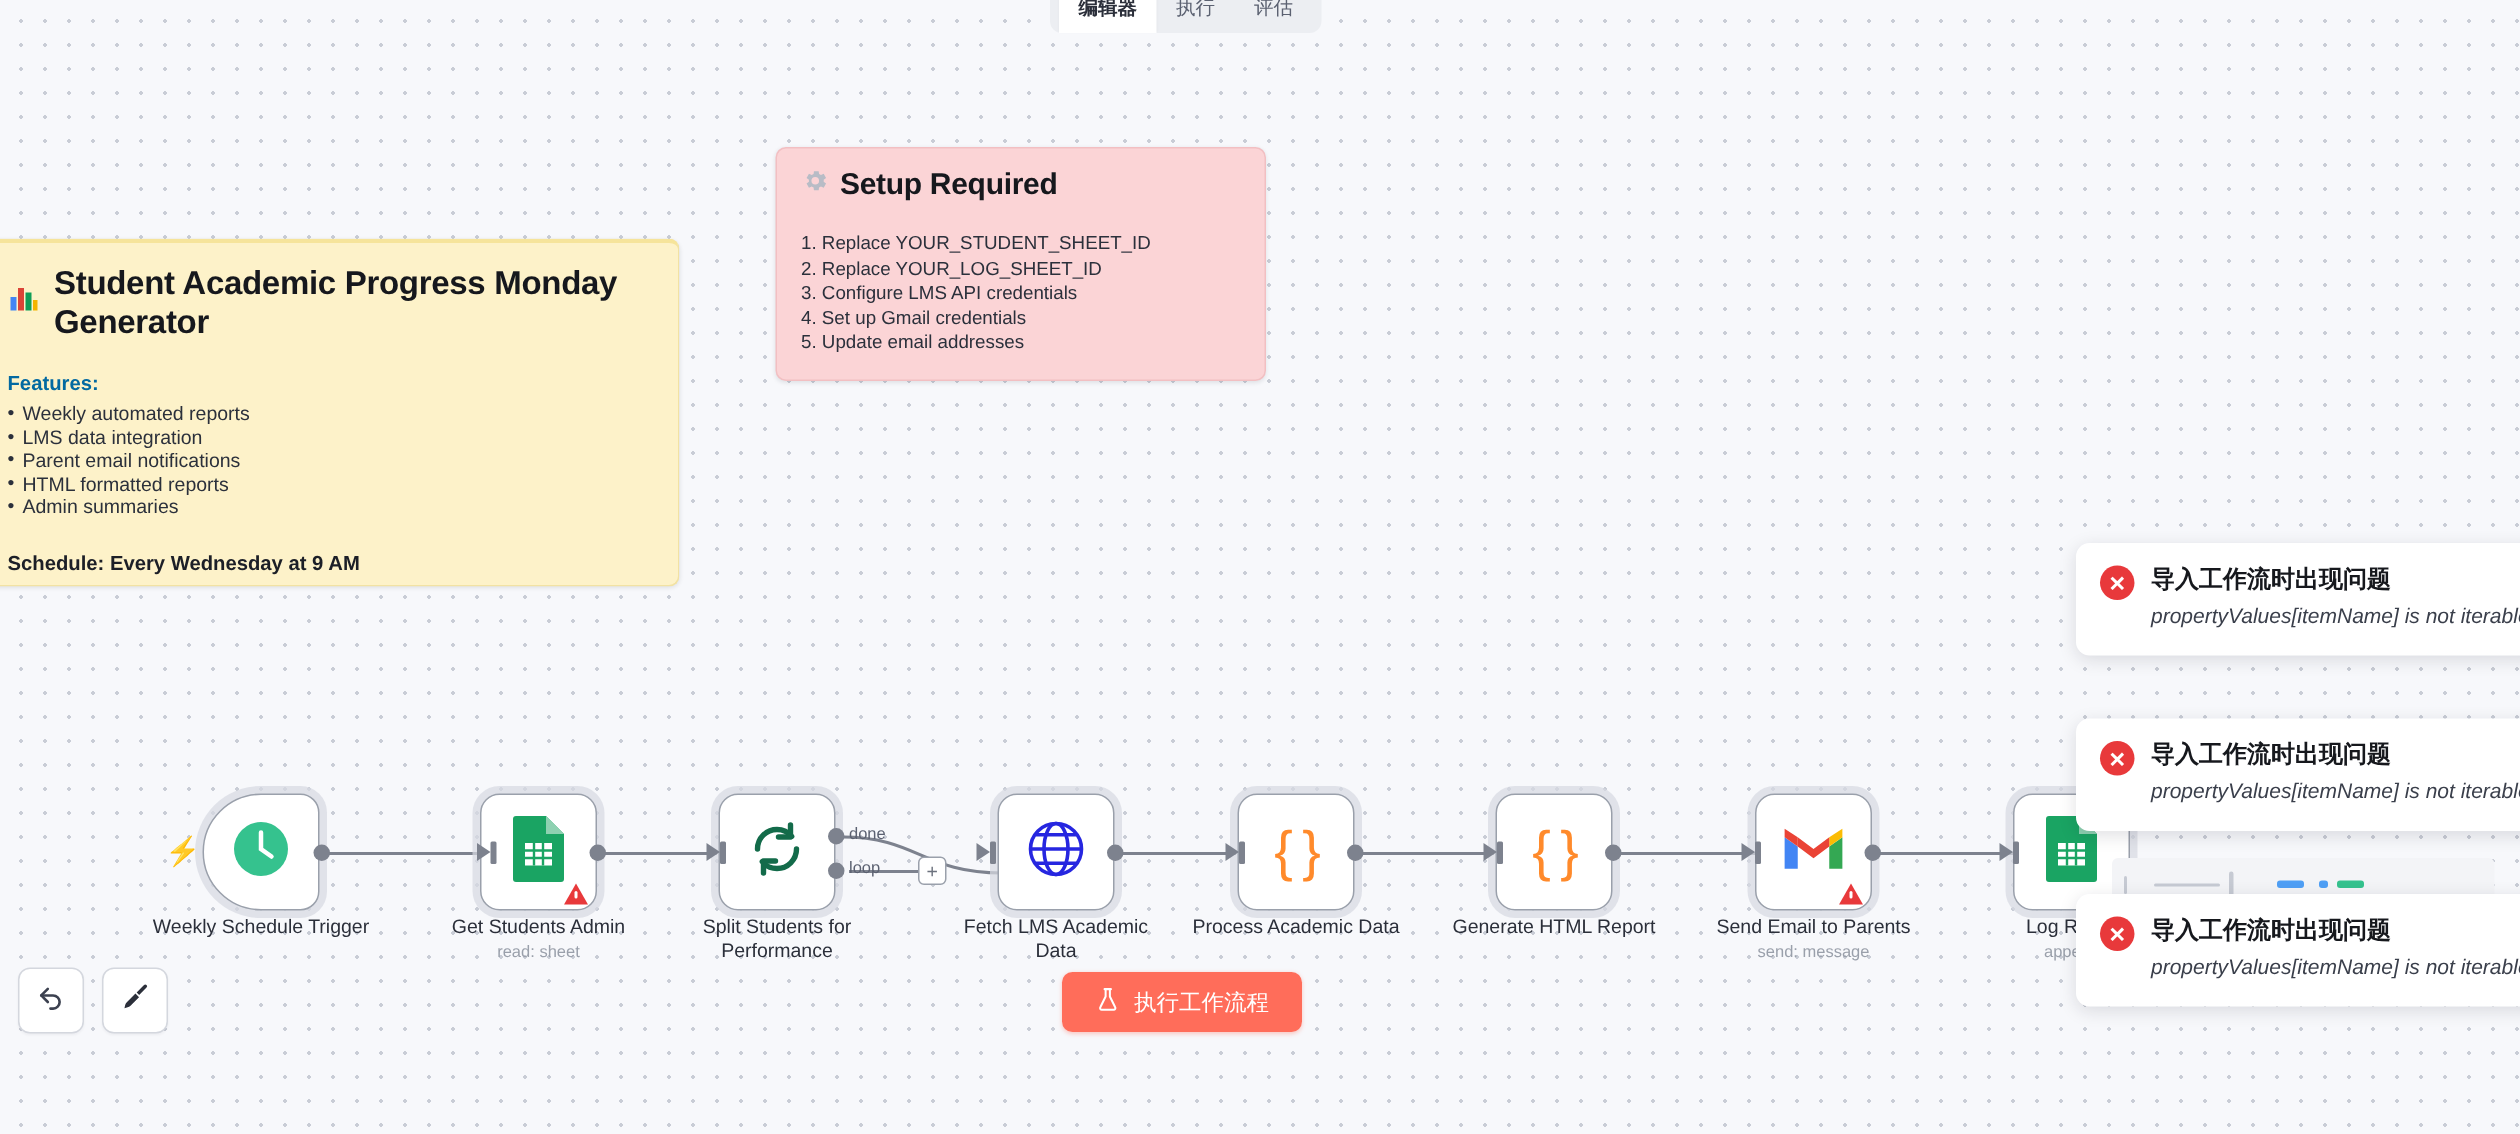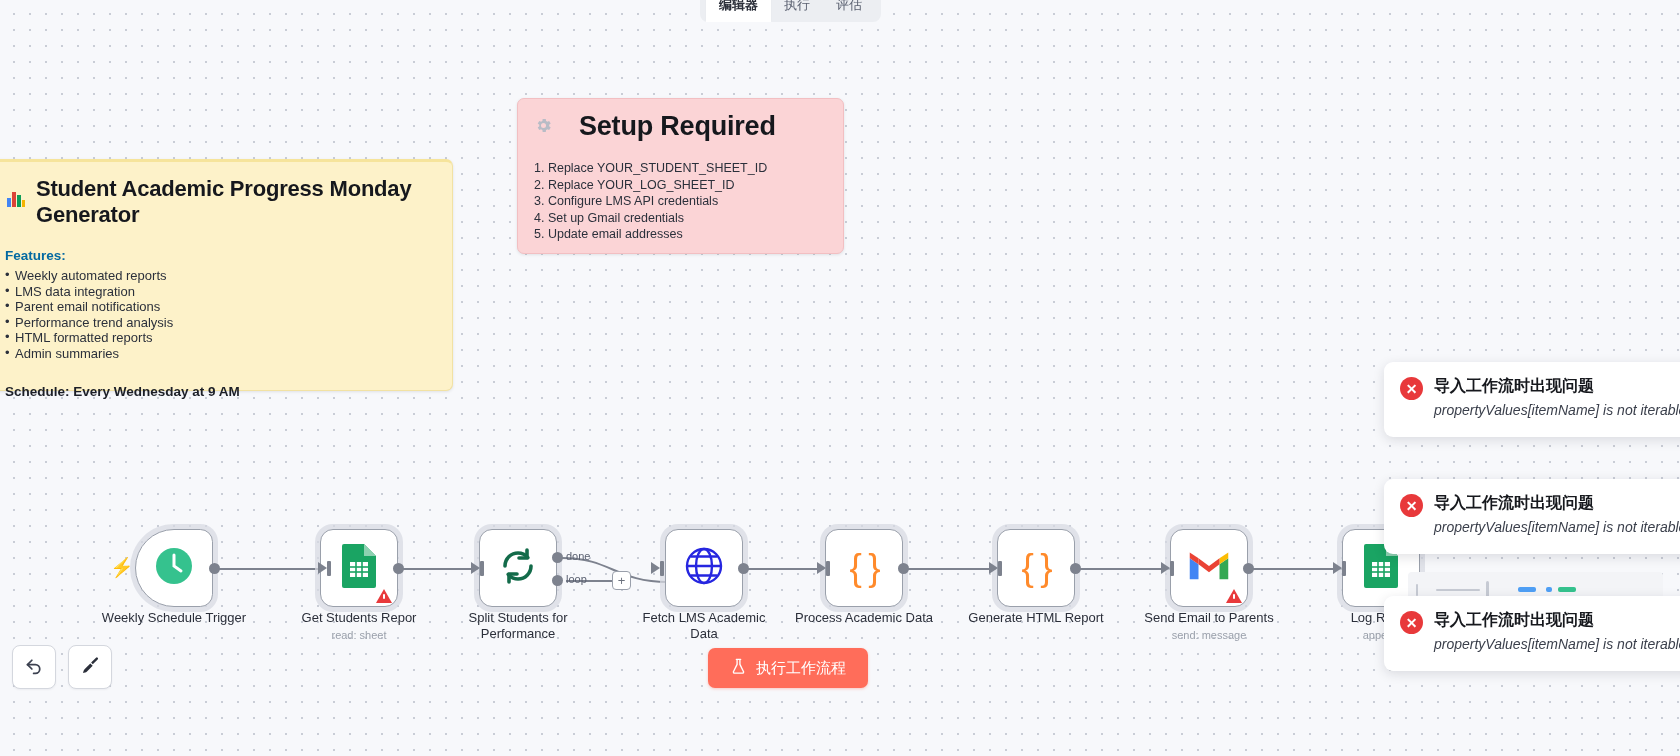--- a/index.html
+++ b/index.html
@@ -69,22 +69,22 @@
   #note-yellow .sched { font-size: 13.5px; font-weight: 700; color:#1c1f27; margin-top: 22px;}
 
   #note-pink {
     left: 517px; top: 98px;
     width: 327px; height: 156px;
     background: #fbd4d6;
     border: 1px solid #f2bfc2;
     padding: 12px 16px;
   }
   #note-pink .note-title {
-    font-size: 27px; font-weight: 700; color: #16181d;
-    display: flex; align-items: center; gap: 26px;
+    font-size: 20px; font-weight: 700; color: #16181d;
+    display: flex; align-items: center; gap: 7px;
     margin-bottom: 18px; letter-spacing: -0.2px;
   }
   #note-pink ol { list-style: none; counter-reset: s; }
   #note-pink li {
     counter-increment: s;
     font-size: 12.5px; color: #2b303b; line-height: 16.6px;
   }
   #note-pink li::before { content: counter(s) ". "; }
 
   
@@ -225,21 +225,20 @@
           <rect x="17" y="12" width="3" height="7" fill="#f4b400"></rect>
         </svg>
       </span>
       <span>Student Academic Progress Monday Generator</span>
     </div>
     <div class="feat-head">Features:</div>
     <ul>
       <li>Weekly automated reports</li>
       <li>LMS data integration</li>
       <li>Parent email notifications</li>
-      <li>Performance trend analysis</li>
       <li>HTML formatted reports</li>
       <li>Admin summaries</li>
     </ul>
     <div class="sched">Schedule: Every Wednesday at 9 AM</div>
   </div>
 
   <div class="sticky" id="note-pink">
     <div class="note-title">
       <span>
         <svg width="19" height="19" viewBox="0 0 24 24" fill="#b8bcc6">
@@ -299,21 +298,21 @@
           <line x1="22" y1="19" x2="22" y2="34"></line>
         </g>
       </svg>
     </span>
     <span class="warn-badge"></span>
   </div>
   <div class="port" style="left:393px; top:563px;"></div>
   <div class="arrowhead" style="left:471px; top:562px;"></div>
   <div class="arrowbar" style="left:480px; top:561px;"></div>
   <div class="node-label" style="left:284px; top:610px;">
-    <span>Get Students Repor</span>
+    <span>Get Students Admin</span>
     <span class="node-sub">read: sheet</span>
   </div>
 
   <div class="node" style="left:479px; top:529px;">
     <span>
       <svg width="44" height="44" viewBox="0 0 44 44" fill="none" stroke="#136b4a" stroke-width="3.6" stroke-linecap="round">
         <path d="M9 22a13 13 0 0113-13c4 0 7.5 1.8 9.8 4.6"></path>
         <path d="M35 22a13 13 0 01-13 13c-4 0-7.5-1.8-9.8-4.6"></path>
         <path d="M31 6v8h-8" stroke-linejoin="round"></path>
         <path d="M13 38v-8h8" stroke-linejoin="round"></path>

